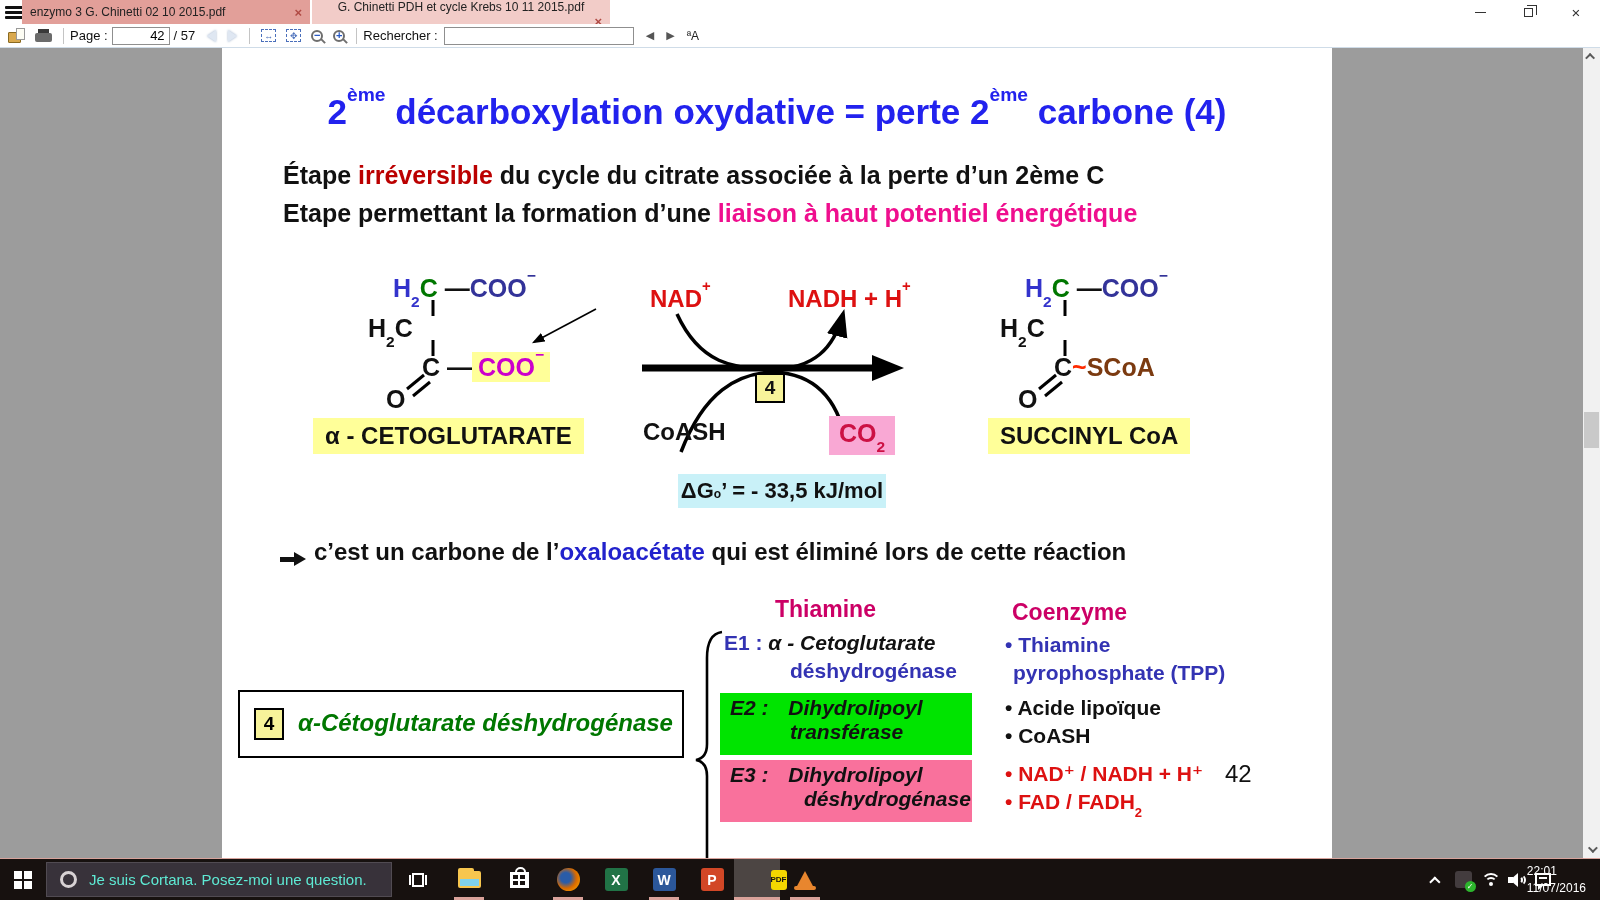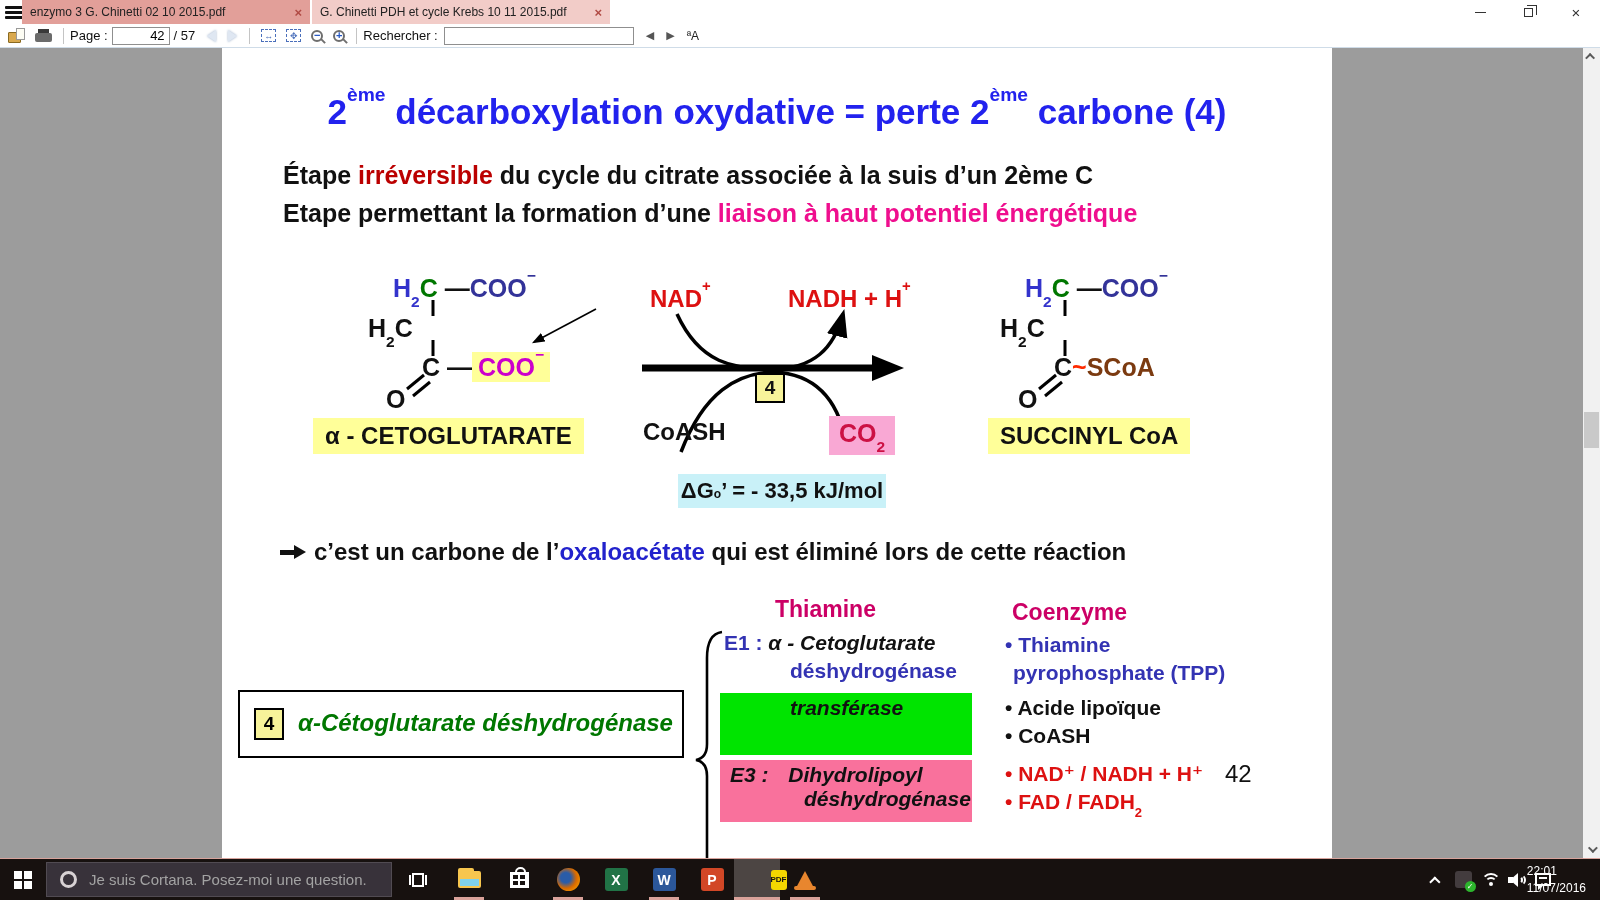--- a/index.html
+++ b/index.html
@@ -63,21 +63,21 @@
   .c-magenta { color:#cc00cc; } .c-brown { color:#7b3a10; } .c-redtilde { color:#ff2a00; }
   .hl { background:#ffff99; padding:1px 6px; }
   .yellow-label { background:#ffff99; font-weight:bold; font-size:24px; color:#111; padding:4px 12px; }
   .rx-red { color:#dd1111; font-weight:bold; font-size:24px; }
   .rx-black { color:#111; font-weight:bold; font-size:24px; }
   .step-box { width:30px; height:30px; background:#f7f39a; border:2px solid #000; display:flex; align-items:center; justify-content:center; font-weight:bold; font-size:19px; color:#111; }
   .co2-box { background:#f9a8d4; padding:3px 10px; color:#cc1144; font-weight:bold; font-size:25px; }
   .dg-box { width:208px; height:34px; background:#c9f1f8; display:flex; align-items:center; justify-content:center; font-weight:bold; font-size:22px; color:#111; }
   .dg-box .deg { font-size:55%; position:relative; top:0.25em; }
 
-  .concl { font-weight:bold; font-size:24px; color:#111; display:flex; align-items:center; }
+  .concl { font-weight:bold; font-size:24px; color:#111; display:flex; align-items:flex-end; }
   .blue-word { color:#2222cc; }
   .arrow-glyph { display:inline-block; position:relative; width:26px; height:14px; margin-right:8px; }
   .arrow-glyph .s { position:absolute; left:0; top:5px; width:16px; height:5px; background:#111; }
   .arrow-glyph .h { position:absolute; left:14px; top:0; width:0; height:0; border-top:7px solid transparent; border-bottom:7px solid transparent; border-left:12px solid #111; }
 
   .tbl-header { color:#cc0066; font-weight:bold; font-size:23px; }
   .e-blue { color:#3333b3; font-weight:bold; }
   .e-black-i { color:#111; font-weight:bold; font-style:italic; }
   .enz-line { font-size:21px; }
   .co-line { font-size:21px; font-weight:bold; color:#3333b3; }
@@ -98,21 +98,21 @@
   .chev { width:7px; height:7px; border-left:2px solid #5a5a5a; border-top:2px solid #5a5a5a; }
   .chev.up { transform:rotate(45deg) translateY(2px); }
   .chev.down { transform:rotate(225deg) translateY(2px); }
   .sb-thumb { position:absolute; left:1px; top:364px; width:15px; height:36px; background:#c9c9c9; }
 
   
   .taskbar { position:absolute; left:0; top:858px; width:1600px; height:42px; background:#17110f; border-top:1px solid #d7a29b; }
   .tb-btn { position:absolute; top:0; height:41px; display:flex; align-items:center; justify-content:center; }
   .startlogo { display:grid; grid-template-columns:8px 8px; grid-template-rows:8px 8px; gap:2px; }
   .startlogo i { background:#fff; }
-  .cortana-box { position:absolute; left:46px; top:3px; width:346px; height:35px; background:#38323a; border:1px solid #514b52; display:flex; align-items:center; color:#a3a3a3; font-size:15px; }
+  .cortana-box { position:absolute; left:46px; top:3px; width:346px; height:35px; background:#38323a; border:1px solid #514b52; display:flex; align-items:center; color:#5eead4; font-size:15px; }
   .cortana-ring { width:17px; height:17px; border:3px solid #d8d2d4; border-radius:50%; margin:0 12px 0 13px; }
   .taskview-glyph { position:relative; width:18px; height:14px; }
   .taskview-glyph .r { position:absolute; left:3px; top:0; width:12px; height:14px; border:2px solid #fff; }
   .taskview-glyph:before { content:""; position:absolute; left:0; top:2px; width:2px; height:10px; background:#fff; }
   .taskview-glyph:after { content:""; position:absolute; right:0; top:2px; width:2px; height:10px; background:#fff; }
   .folder-glyph { position:relative; width:23px; height:17px; }
   .folder-glyph .back { position:absolute; inset:0; background:#f7c64e; border-radius:2px; }
   .folder-glyph .tab { position:absolute; left:0; top:-3px; width:10px; height:5px; background:#f7c64e; border-radius:2px 2px 0 0; }
   .folder-glyph .front { position:absolute; left:2px; bottom:2px; width:19px; height:7px; background:#7fd1ea; }
   .store-glyph { position:relative; width:19px; height:16px; background:#fff; }
@@ -154,21 +154,21 @@
   <div class="titlebar">
     <div class="hamburger">
         <i></i>
         <i></i>
         <i></i>
       </div>
     <div class="tab active" style="left:22px; width:288px;">
       <span>enzymo 3 G. Chinetti 02 10 2015.pdf</span>
       <span class="tab-close">×</span>
     </div>
-    <div class="tab inactive" style="left:312px; width:298px;">
+    <div class="tab inactive" style="left:312px; width:298px;flex-direction:column;">
       <span>G. Chinetti PDH et cycle Krebs 10 11 2015.pdf</span>
       <span class="tab-close">×</span>
     </div>
     <div class="win-controls">
       <div class="win-btn">
           <span class="min-glyph"></span>
         </div>
       <div class="win-btn">
           <span class="restore-glyph"></span>
         </div>
@@ -256,21 +256,21 @@
         <line x1="823" y1="348" x2="840" y2="334" stroke="#000" stroke-width="3"></line>
 
         <path d="M 500,584 Q 485,586 485,610 L 485,696 Q 485,710 474,712 Q 485,714 485,728 L 485,812 Q 485,836 500,838" fill="none" stroke="#000" stroke-width="2.6"></path>
       </svg>
 
       <div class="txt slide-title">
         <span>2</span><sup>ème</sup><span> décarboxylation oxydative = perte 2</span><sup>ème</sup><span>  carbone (4)</span>
       </div>
 
       <div class="txt intro" style="left:61px; top:113px;">
-        <span>Étape </span><span class="red-word">irréversible</span><span> du cycle du citrate associée à la suis d’un 2ème C</span>
+        <span>Étape </span><span class="red-word">irréversible</span><span> du cycle du citrate associée à la perte d’un 2ème C</span>
       </div>
       <div class="txt intro" style="left:61px; top:151px;">
         <span>Etape permettant la formation d’une </span><span class="pink-word">liaison à haut potentiel énergétique</span>
       </div>
 
       <div class="txt chem" style="left:171px; top:226px;">
         <span class="c-blue">H</span><sub class="c-blue">2</sub><span class="c-green">C</span>
         <span>—</span><span class="c-navy">COO</span><sup class="c-navy">−</sup>
       </div>
       <div class="txt chem" style="left:146px; top:266px;">
@@ -325,20 +325,21 @@
       <div class="txt tbl-header" style="left:790px; top:551px;">Coenzyme</div>
 
       <div class="txt enz-line" style="left:502px; top:583px;">
         <span class="e-blue">E1 : </span><span class="e-black-i">α</span><span class="e-black-i"> - Cetoglutarate</span>
       </div>
       <div class="txt enz-line e-blue" style="left:568px; top:611px;">déshydrogénase</div>
       <div class="txt co-line" style="left:783px; top:585px;">• Thiamine</div>
       <div class="txt co-line" style="left:791px; top:613px;">pyrophosphate (TPP)</div>
 
       <div class="e-box green" style="left:498px; top:645px;">
+        <div><span class="e-black-i">E2 : </span><span class="e-black-i" style="margin-left:14px;">Dihydrolipoyl</span></div>
         <div class="e-black-i" style="padding-left:60px;">transférase</div>
       </div>
       <div class="txt co-line co-black" style="left:783px; top:648px;">• Acide lipoïque</div>
       <div class="txt co-line co-black" style="left:783px; top:676px;">• CoASH</div>
 
       <div class="e-box pink" style="left:498px; top:712px;">
         <div><span class="e-black-i">E3 : </span><span class="e-black-i" style="margin-left:14px;">Dihydrolipoyl</span></div>
         <div class="e-black-i" style="padding-left:74px;">déshydrogénase</div>
       </div>
       <div class="txt co-line co-red" style="left:783px; top:714px;">• NAD⁺ / NADH + H⁺</div>

